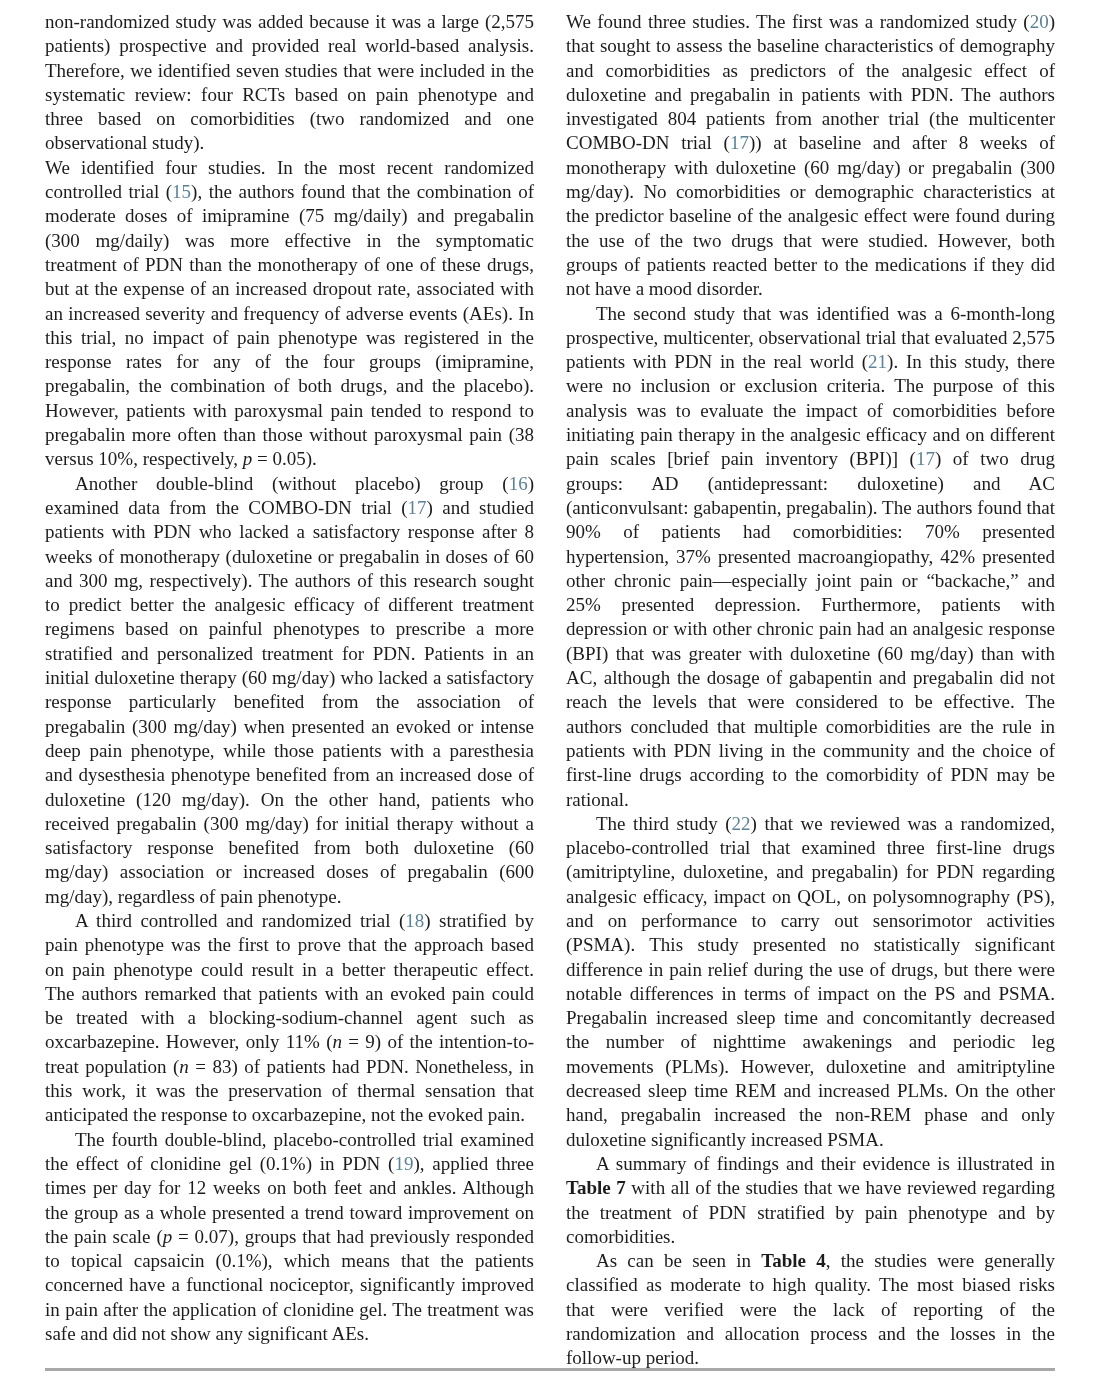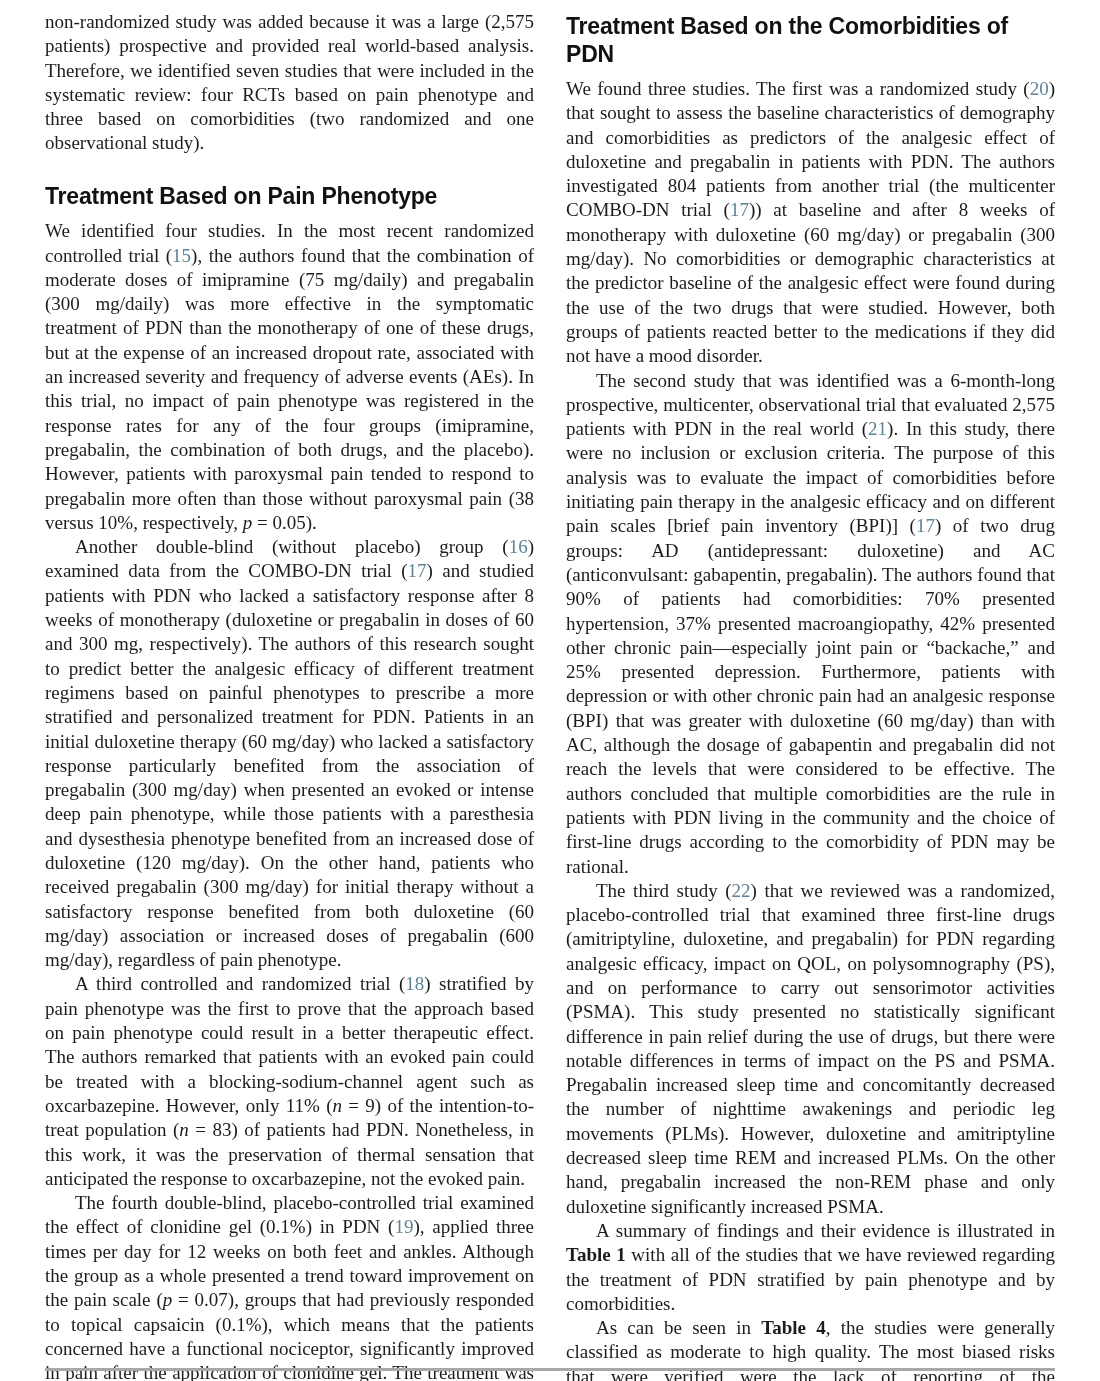--- a/index.html
+++ b/index.html
@@ -29,28 +29,26 @@
     position:absolute; left:45px; width:1010px; top:1368px; height:3px;
     background:#a8a8a8;
   }
 </style>
 </head>
 <body>
 
 <div class="page">
   <div class="column left">
       <p>non-randomized study was added because it was a large (2,575 patients) prospective and provided real world-based analysis. Therefore, we identified seven studies that were included in the systematic review: four RCTs based on pain phenotype and three based on comorbidities (two randomized and one observational study).</p>
-      <h2>Treatment Based on Pain Phenotype</h2>
       <p>We identified four studies. In the most recent randomized controlled trial (<span class="seg-ref" style="color: rgb(92, 130, 149);">15</span>), the authors found that the combination of moderate doses of imipramine (75 mg/daily) and pregabalin (300 mg/daily) was more effective in the symptomatic treatment of PDN than the monotherapy of one of these drugs, but at the expense of an increased dropout rate, associated with an increased severity and frequency of adverse events (AEs). In this trial, no impact of pain phenotype was registered in the response rates for any of the four groups (imipramine, pregabalin, the combination of both drugs, and the placebo). However, patients with paroxysmal pain tended to respond to pregabalin more often than those without paroxysmal pain (38 versus 10%, respectively, <span class="seg-var">p</span> = 0.05).</p>
       <p class="indent">Another double-blind (without placebo) group (<span class="seg-ref" style="color: rgb(92, 130, 149);">16</span>) examined data from the COMBO-DN trial (<span class="seg-ref" style="color: rgb(92, 130, 149);">17</span>) and studied patients with PDN who lacked a satisfactory response after 8 weeks of monotherapy (duloxetine or pregabalin in doses of 60 and 300 mg, respectively). The authors of this research sought to predict better the analgesic efficacy of different treatment regimens based on painful phenotypes to prescribe a more stratified and personalized treatment for PDN. Patients in an initial duloxetine therapy (60 mg/day) who lacked a satisfactory response particularly benefited from the association of pregabalin (300 mg/day) when presented an evoked or intense deep pain phenotype, while those patients with a paresthesia and dysesthesia phenotype benefited from an increased dose of duloxetine (120 mg/day). On the other hand, patients who received pregabalin (300 mg/day) for initial therapy without a satisfactory response benefited from both duloxetine (60 mg/day) association or increased doses of pregabalin (600 mg/day), regardless of pain phenotype.</p>
       <p class="indent">A third controlled and randomized trial (<span class="seg-ref" style="color: rgb(92, 130, 149);">18</span>) stratified by pain phenotype was the first to prove that the approach based on pain phenotype could result in a better therapeutic effect. The authors remarked that patients with an evoked pain could be treated with a blocking-sodium-channel agent such as oxcarbazepine. However, only 11% (<span class="seg-var">n</span> = 9) of the intention-to-treat population (<span class="seg-var">n</span> = 83) of patients had PDN. Nonetheless, in this work, it was the preservation of thermal sensation that anticipated the response to oxcarbazepine, not the evoked pain.</p>
       <p class="indent">The fourth double-blind, placebo-controlled trial examined the effect of clonidine gel (0.1%) in PDN (<span class="seg-ref" style="color: rgb(92, 130, 149);">19</span>), applied three times per day for 12 weeks on both feet and ankles. Although the group as a whole presented a trend toward improvement on the pain scale (<span class="seg-var">p</span> = 0.07), groups that had previously responded to topical capsaicin (0.1%), which means that the patients concerned have a functional nociceptor, significantly improved in pain after the application of clonidine gel. The treatment was safe and did not show any significant AEs.</p>
     </div>
   <div class="column right">
-      <h2 class="first">Treatment Based on the Comorbidities of PDN</h2>
       <p>We found three studies. The first was a randomized study (<span class="seg-ref" style="color: rgb(92, 130, 149);">20</span>) that sought to assess the baseline characteristics of demography and comorbidities as predictors of the analgesic effect of duloxetine and pregabalin in patients with PDN. The authors investigated 804 patients from another trial (the multicenter COMBO-DN trial (<span class="seg-ref" style="color: rgb(92, 130, 149);">17</span>)) at baseline and after 8 weeks of monotherapy with duloxetine (60 mg/day) or pregabalin (300 mg/day). No comorbidities or demographic characteristics at the predictor baseline of the analgesic effect were found during the use of the two drugs that were studied. However, both groups of patients reacted better to the medications if they did not have a mood disorder.</p>
       <p class="indent">The second study that was identified was a 6-month-long prospective, multicenter, observational trial that evaluated 2,575 patients with PDN in the real world (<span class="seg-ref" style="color: rgb(92, 130, 149);">21</span>). In this study, there were no inclusion or exclusion criteria. The purpose of this analysis was to evaluate the impact of comorbidities before initiating pain therapy in the analgesic efficacy and on different pain scales [brief pain inventory (BPI)] (<span class="seg-ref" style="color: rgb(92, 130, 149);">17</span>) of two drug groups: AD (antidepressant: duloxetine) and AC (anticonvulsant: gabapentin, pregabalin). The authors found that 90% of patients had comorbidities: 70% presented hypertension, 37% presented macroangiopathy, 42% presented other chronic pain—especially joint pain or “backache,” and 25% presented depression. Furthermore, patients with depression or with other chronic pain had an analgesic response (BPI) that was greater with duloxetine (60 mg/day) than with AC, although the dosage of gabapentin and pregabalin did not reach the levels that were considered to be effective. The authors concluded that multiple comorbidities are the rule in patients with PDN living in the community and the choice of first-line drugs according to the comorbidity of PDN may be rational.</p>
       <p class="indent">The third study (<span class="seg-ref" style="color: rgb(92, 130, 149);">22</span>) that we reviewed was a randomized, placebo-controlled trial that examined three first-line drugs (amitriptyline, duloxetine, and pregabalin) for PDN regarding analgesic efficacy, impact on QOL, on polysomnography (PS), and on performance to carry out sensorimotor activities (PSMA). This study presented no statistically significant difference in pain relief during the use of drugs, but there were notable differences in terms of impact on the PS and PSMA. Pregabalin increased sleep time and concomitantly decreased the number of nighttime awakenings and periodic leg movements (PLMs). However, duloxetine and amitriptyline decreased sleep time REM and increased PLMs. On the other hand, pregabalin increased the non-REM phase and only duloxetine significantly increased PSMA.</p>
-      <p class="indent">A summary of findings and their evidence is illustrated in <span class="seg-tableref">Table 1</span> with all of the studies that we have reviewed regarding the treatment of PDN stratified by pain phenotype and by comorbidities.</p>
+      <p class="indent">A summary of findings and their evidence is illustrated in <span class="seg-tableref">Table 7</span> with all of the studies that we have reviewed regarding the treatment of PDN stratified by pain phenotype and by comorbidities.</p>
       <p class="indent">As can be seen in <span class="seg-tableref">Table 4</span>, the studies were generally classified as moderate to high quality. The most biased risks that were verified were the lack of reporting of the randomization and allocation process and the losses in the follow-up period.</p>
     </div>
   <div class="bottom-rule"></div>
 </div>
 
 </body></html>

